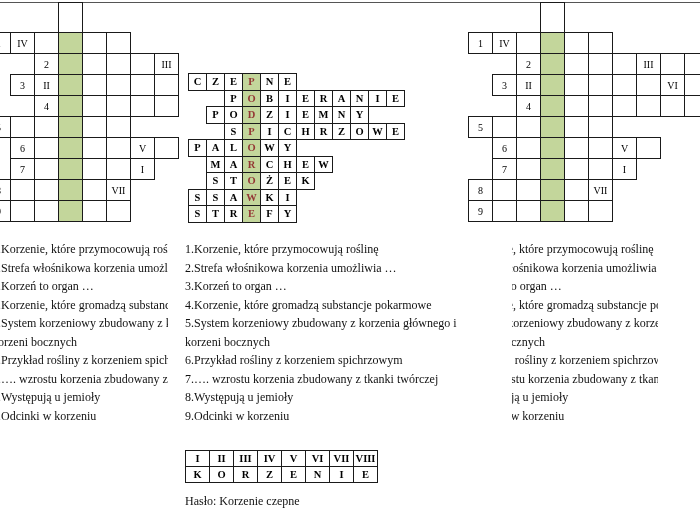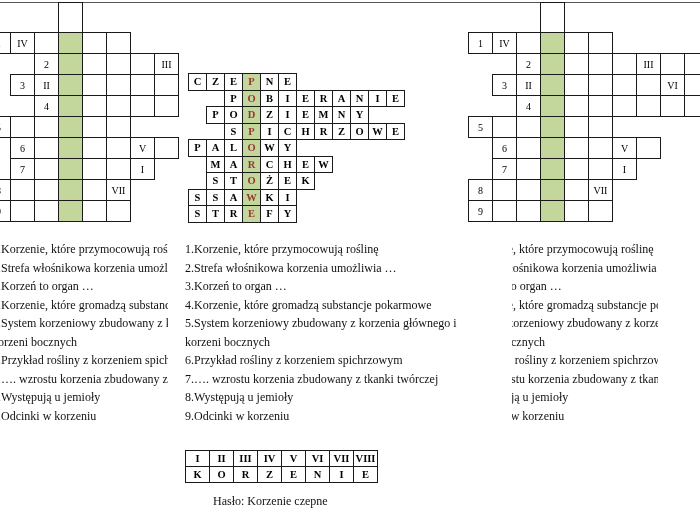--- a/index.html
+++ b/index.html
@@ -22,21 +22,21 @@
   #topline { position:absolute; left:0; top:2px; width:700px; height:1px; background:#555; }
   .clues-clip { position:absolute; overflow:hidden; height:192px; }
   .clues-inner { position:absolute; top:0; }
   .clue-line {
     white-space:nowrap; line-height:18.5px; font-size:12px; color:#111;
     font-family:"Liberation Serif", serif;
   }
   #clues-center { position:absolute; left:185px; top:240px; }
   #haslo {
     position:absolute; left:185px; top:494px;
-    font-size:12px; color:#111; white-space:nowrap;margin-left:28px;
+    font-size:12px; color:#111; white-space:nowrap;
   }
 </style>
 </head>
 <body>
 
 <div id="screen">
   <div id="topline"></div>
 
   <div id="grid-left" class="layer">
       <div class="cell" style="left: 58px; top: 2px; width: 25px; height: 31px;"></div>

